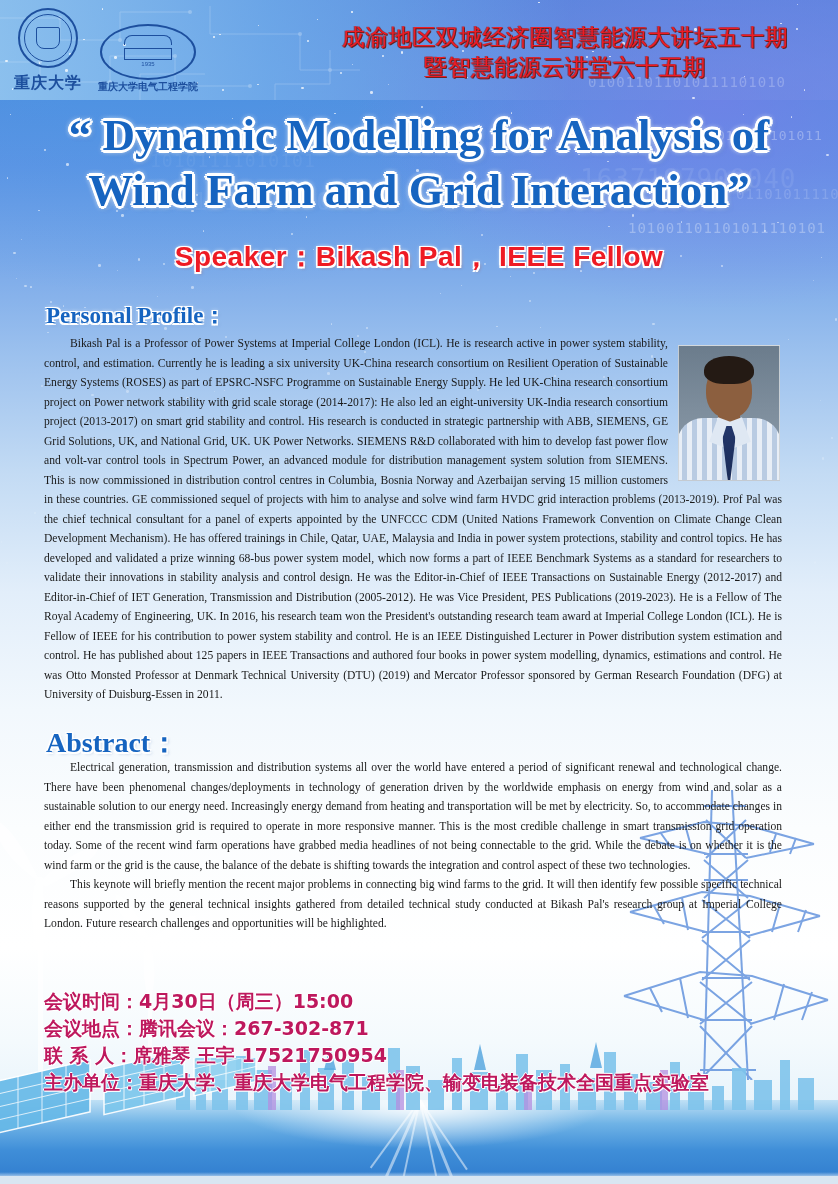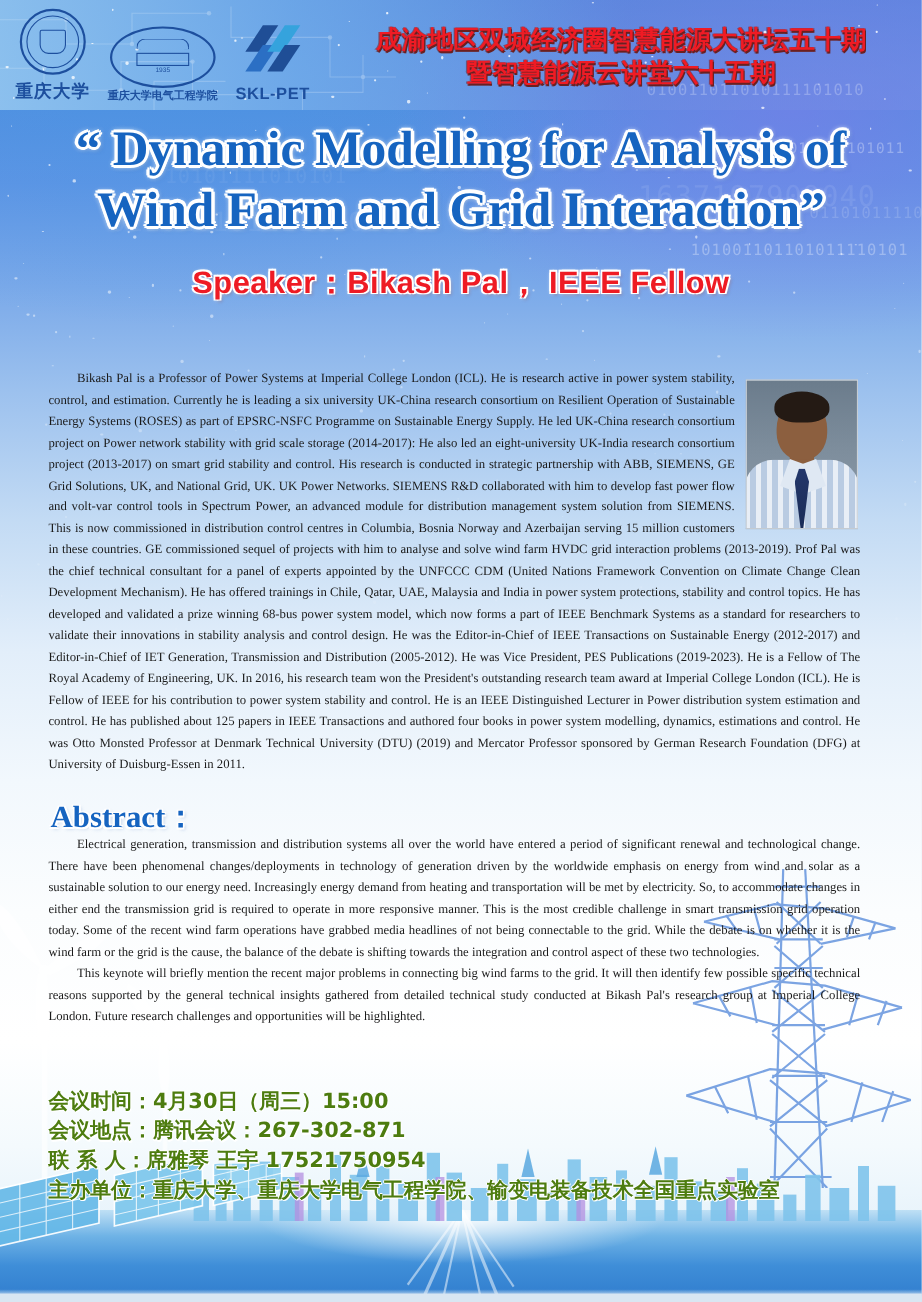--- a/index.html
+++ b/index.html
@@ -91,21 +91,21 @@
   .cqu-word{font-family:"Liberation Serif",serif;font-weight:bold;color:#1d4f9e;font-size:16px;margin-top:5px;letter-spacing:1px;}
   .ee-oval{width:92px;height:52px;border:2px solid #1d4f9e;border-radius:50%;position:relative;}
   .ee-oval .roof{position:absolute;left:50%;top:9px;transform:translateX(-50%);width:46px;height:9px;border-top:1.6px solid #1d4f9e;border-left:1.6px solid #1d4f9e;border-right:1.6px solid #1d4f9e;border-radius:8px 8px 0 0;}
   .ee-oval .bar{position:absolute;left:50%;top:22px;transform:translateX(-50%);width:46px;height:10px;border:1.4px solid #1d4f9e;}
   .ee-oval .yr{position:absolute;left:50%;top:35px;transform:translateX(-50%);font-size:6px;color:#1d4f9e;font-family:"Liberation Sans",sans-serif;}
   .ee-word{font-family:"Liberation Sans",sans-serif;font-weight:bold;color:#1d4f9e;font-size:10px;margin-top:0;white-space:nowrap;}
   .skl-word{font-family:"Liberation Sans",sans-serif;font-weight:bold;color:#1d4f9e;font-size:15px;margin-top:6px;letter-spacing:.5px;}
 
   .cn-header{
     position:absolute;left:330px;top:22px;width:470px;text-align:center;
-    font-family:"DejaVu Sans", sans-serif;font-weight:bold;font-size:23px;line-height:1.32;
+    font-family:"DejaVu Sans", sans-serif;font-weight:normal;font-size:23px;line-height:1.32;
     color:#ef1b24;
     text-shadow:
       1px 1px 0 #6a2020, -1px 0 0 rgba(120,30,30,.55),
       0 1px 0 rgba(120,30,30,.55), 1px 0 0 rgba(120,30,30,.55);
     letter-spacing:.5px;
   }
 
   
   .title-en{
     position:absolute;left:40px;top:108px;width:758px;text-align:center;
@@ -173,21 +173,21 @@
      border-radius:26px 26px 0 0;}
   .pt-neck{position:absolute;left:50%;top:64px;transform:translateX(-50%);width:22px;height:16px;background:#8c5f3f;}
   .pt-tie{position:absolute;left:50%;top:80px;transform:translateX(-50%);width:13px;height:54px;background:linear-gradient(180deg,#23376b,#1b2c57);clip-path:polygon(30% 0,70% 0,100% 22%,60% 100%,40% 100%,0 22%);}
   .pt-collarL{position:absolute;left:34px;top:74px;width:20px;height:26px;background:#dfe8f3;transform:rotate(20deg);}
   .pt-collarR{position:absolute;left:48px;top:74px;width:20px;height:26px;background:#dfe8f3;transform:rotate(-20deg);}
 
   
   .info{
     position:absolute;left:44px;top:988px;
     font-family:"DejaVu Sans", sans-serif;font-weight:bold;font-size:19px;line-height:27px;
-    color:#4d7c0f;
+    color:#be185d;
     text-shadow:1px 1px 0 #ffffff, -1px 0 0 #ffffff, 0 -1px 0 #ffffff, 0 1px 0 rgba(255,255,255,.9);
     white-space:nowrap;
   }
   .info-line{display:block;}
   .info-line.last{font-size:19px;}
 
   .seam{position:absolute;left:0;top:1176px;width:838px;height:8px;background:#d9e6f2;}
 </style>
 </head>
 <body>
@@ -609,44 +609,34 @@
       <div class="cqu-word">重庆大学</div>
     </div>
     <div class="logo-unit">
       <div class="ee-oval">
         <div class="roof"></div>
           <div class="bar"></div>
         <div class="yr">1935</div>
       </div>
       <div class="ee-word">重庆大学电气工程学院</div>
     </div>
-    <div class="logo-unit">
-      <svg width="62" height="54" viewBox="0 0 62 54">
-        <g>
-          <path d="M6 30 L22 6 L36 6 L20 30 Z" fill="#1f4e96"></path>
-          <path d="M6 48 L22 24 L36 24 L20 48 Z" fill="#2b6fc4"></path>
-          <path d="M26 30 L42 6 L56 6 L40 30 Z" fill="#35a3dd"></path>
-          <path d="M26 48 L42 24 L56 24 L40 48 Z" fill="#1f4e96"></path>
-        </g>
-      </svg>
-      <div class="skl-word">SKL-PET</div>
-    </div>
   </div>
 
   <div class="cn-header">
     <div>成渝地区双城经济圈智慧能源大讲坛五十期</div>
     <div>暨智慧能源云讲堂六十五期</div>
   </div>
 
   <div class="title-en">
     <div>“ Dynamic Modelling for Analysis of</div>
     <div>Wind Farm and Grid Interaction”</div>
   </div>
   <div class="speaker">Speaker：Bikash Pal，  IEEE Fellow</div>
 
+  <div class="sec-head sec-profile">Personal Profile：</div>
 
   <div class="portrait">
     <div class="pt-body"></div>
     <div class="pt-neck"></div>
     <div class="pt-head"></div>
     <div class="pt-hair"></div>
     <div class="pt-collarL"></div>
     <div class="pt-collarR"></div>
     <div class="pt-tie"></div>
   </div>

